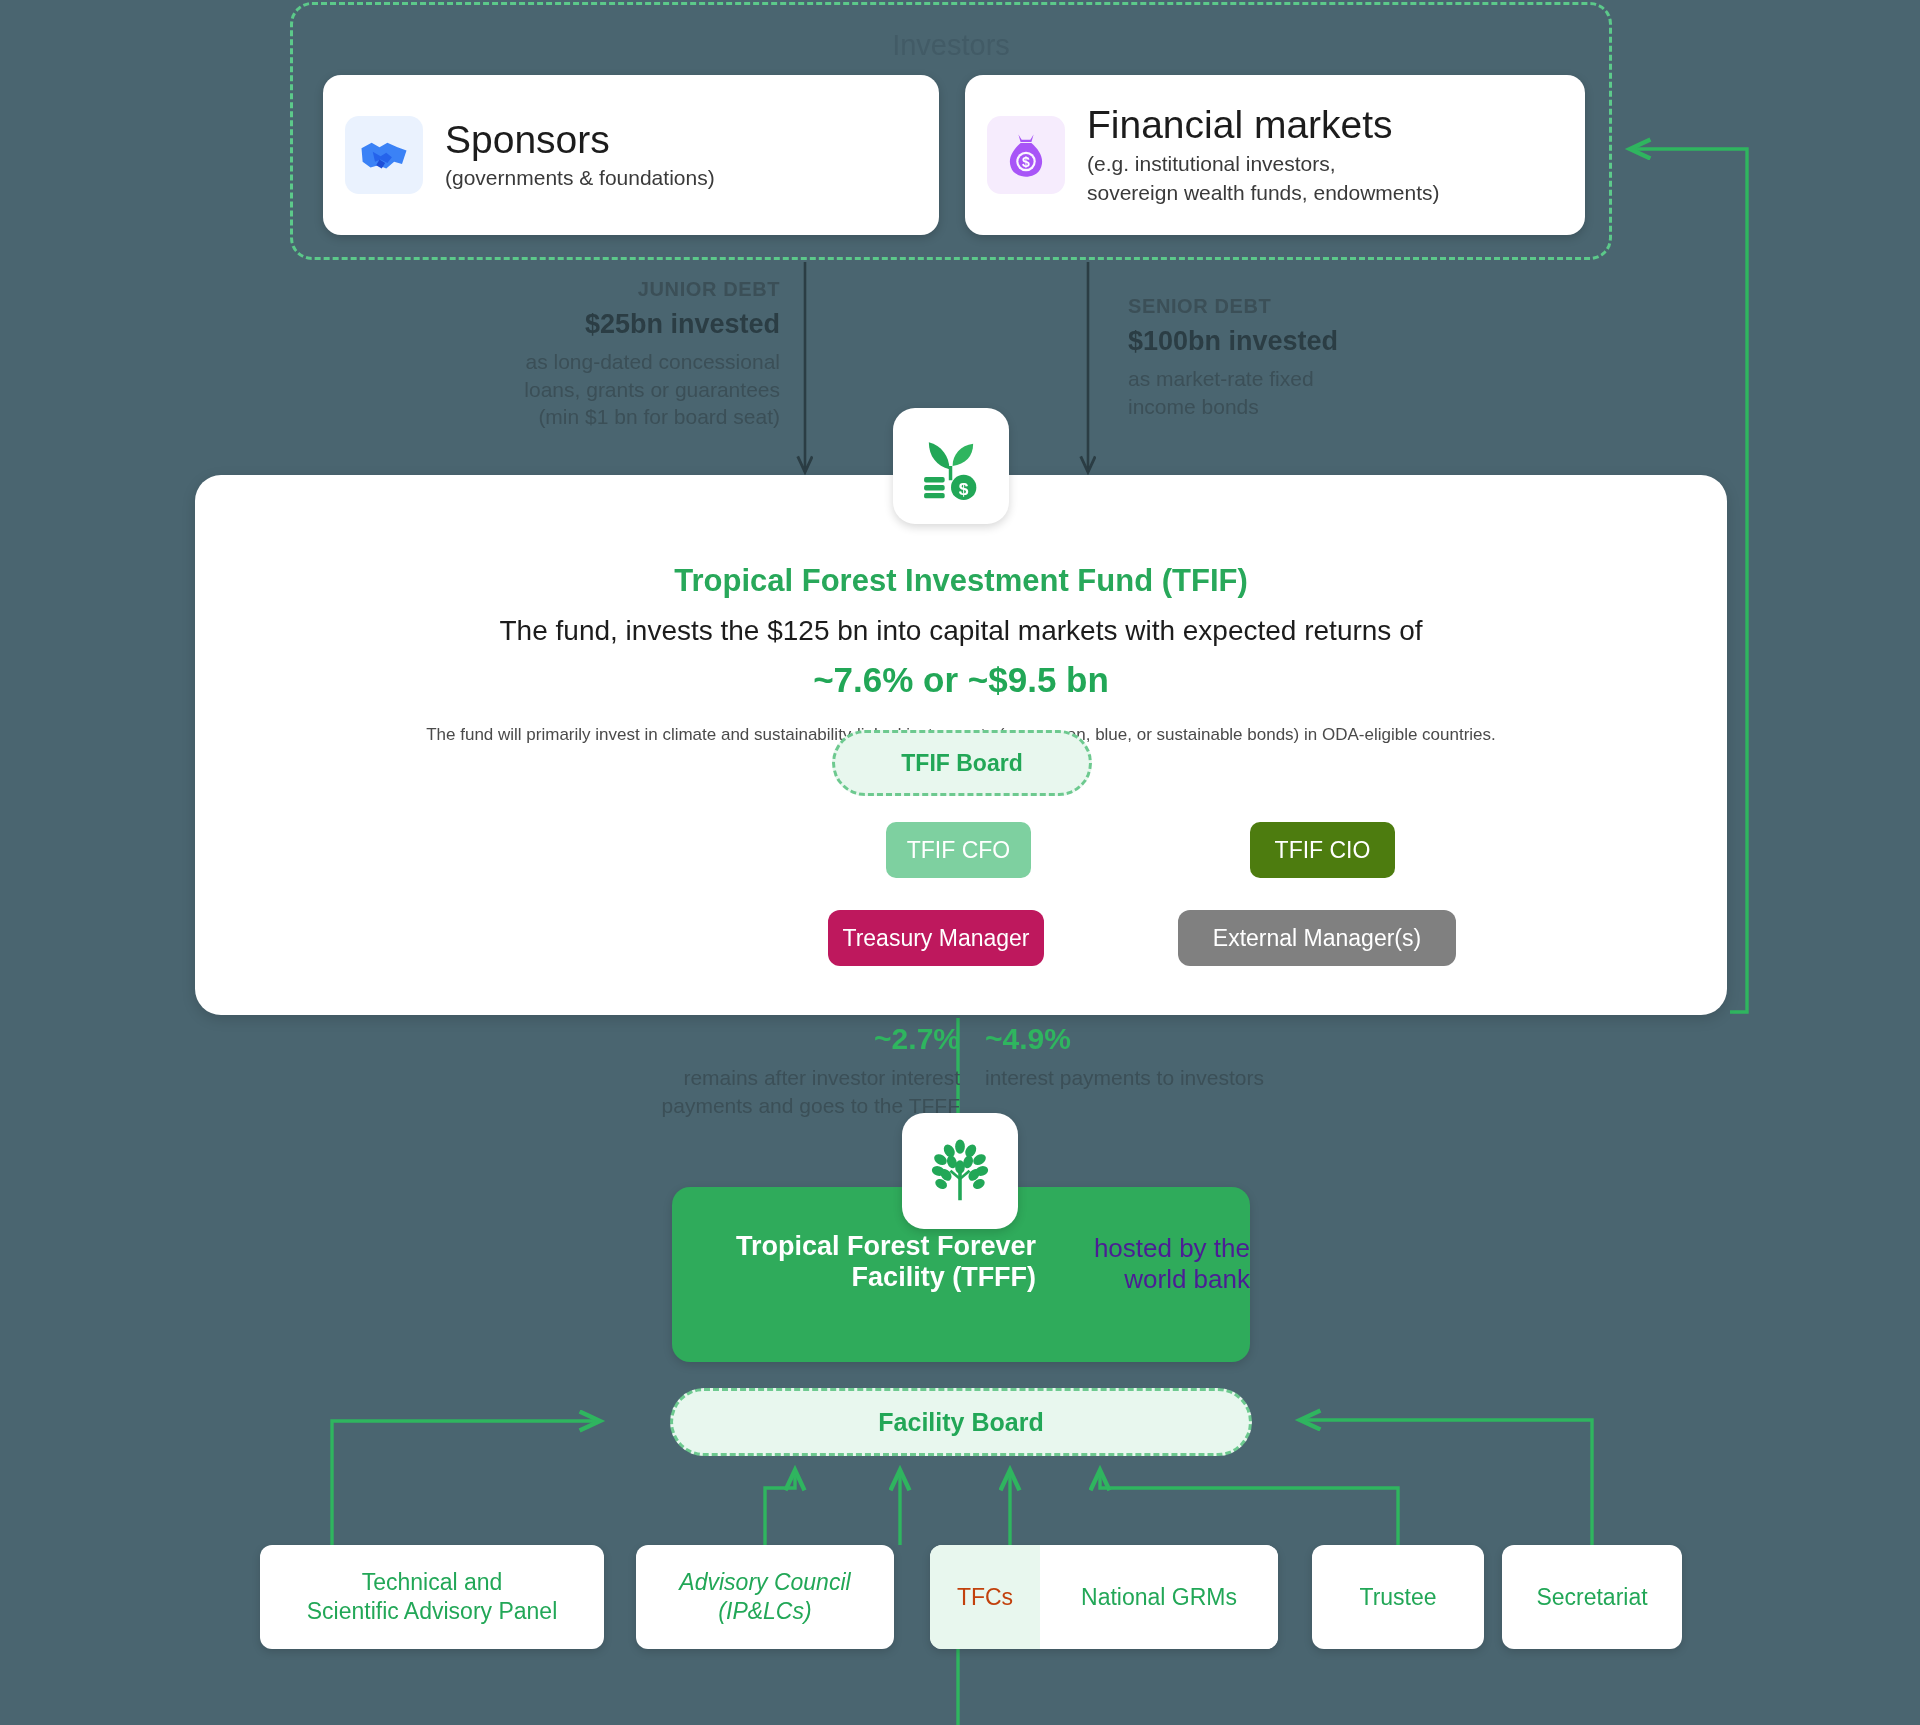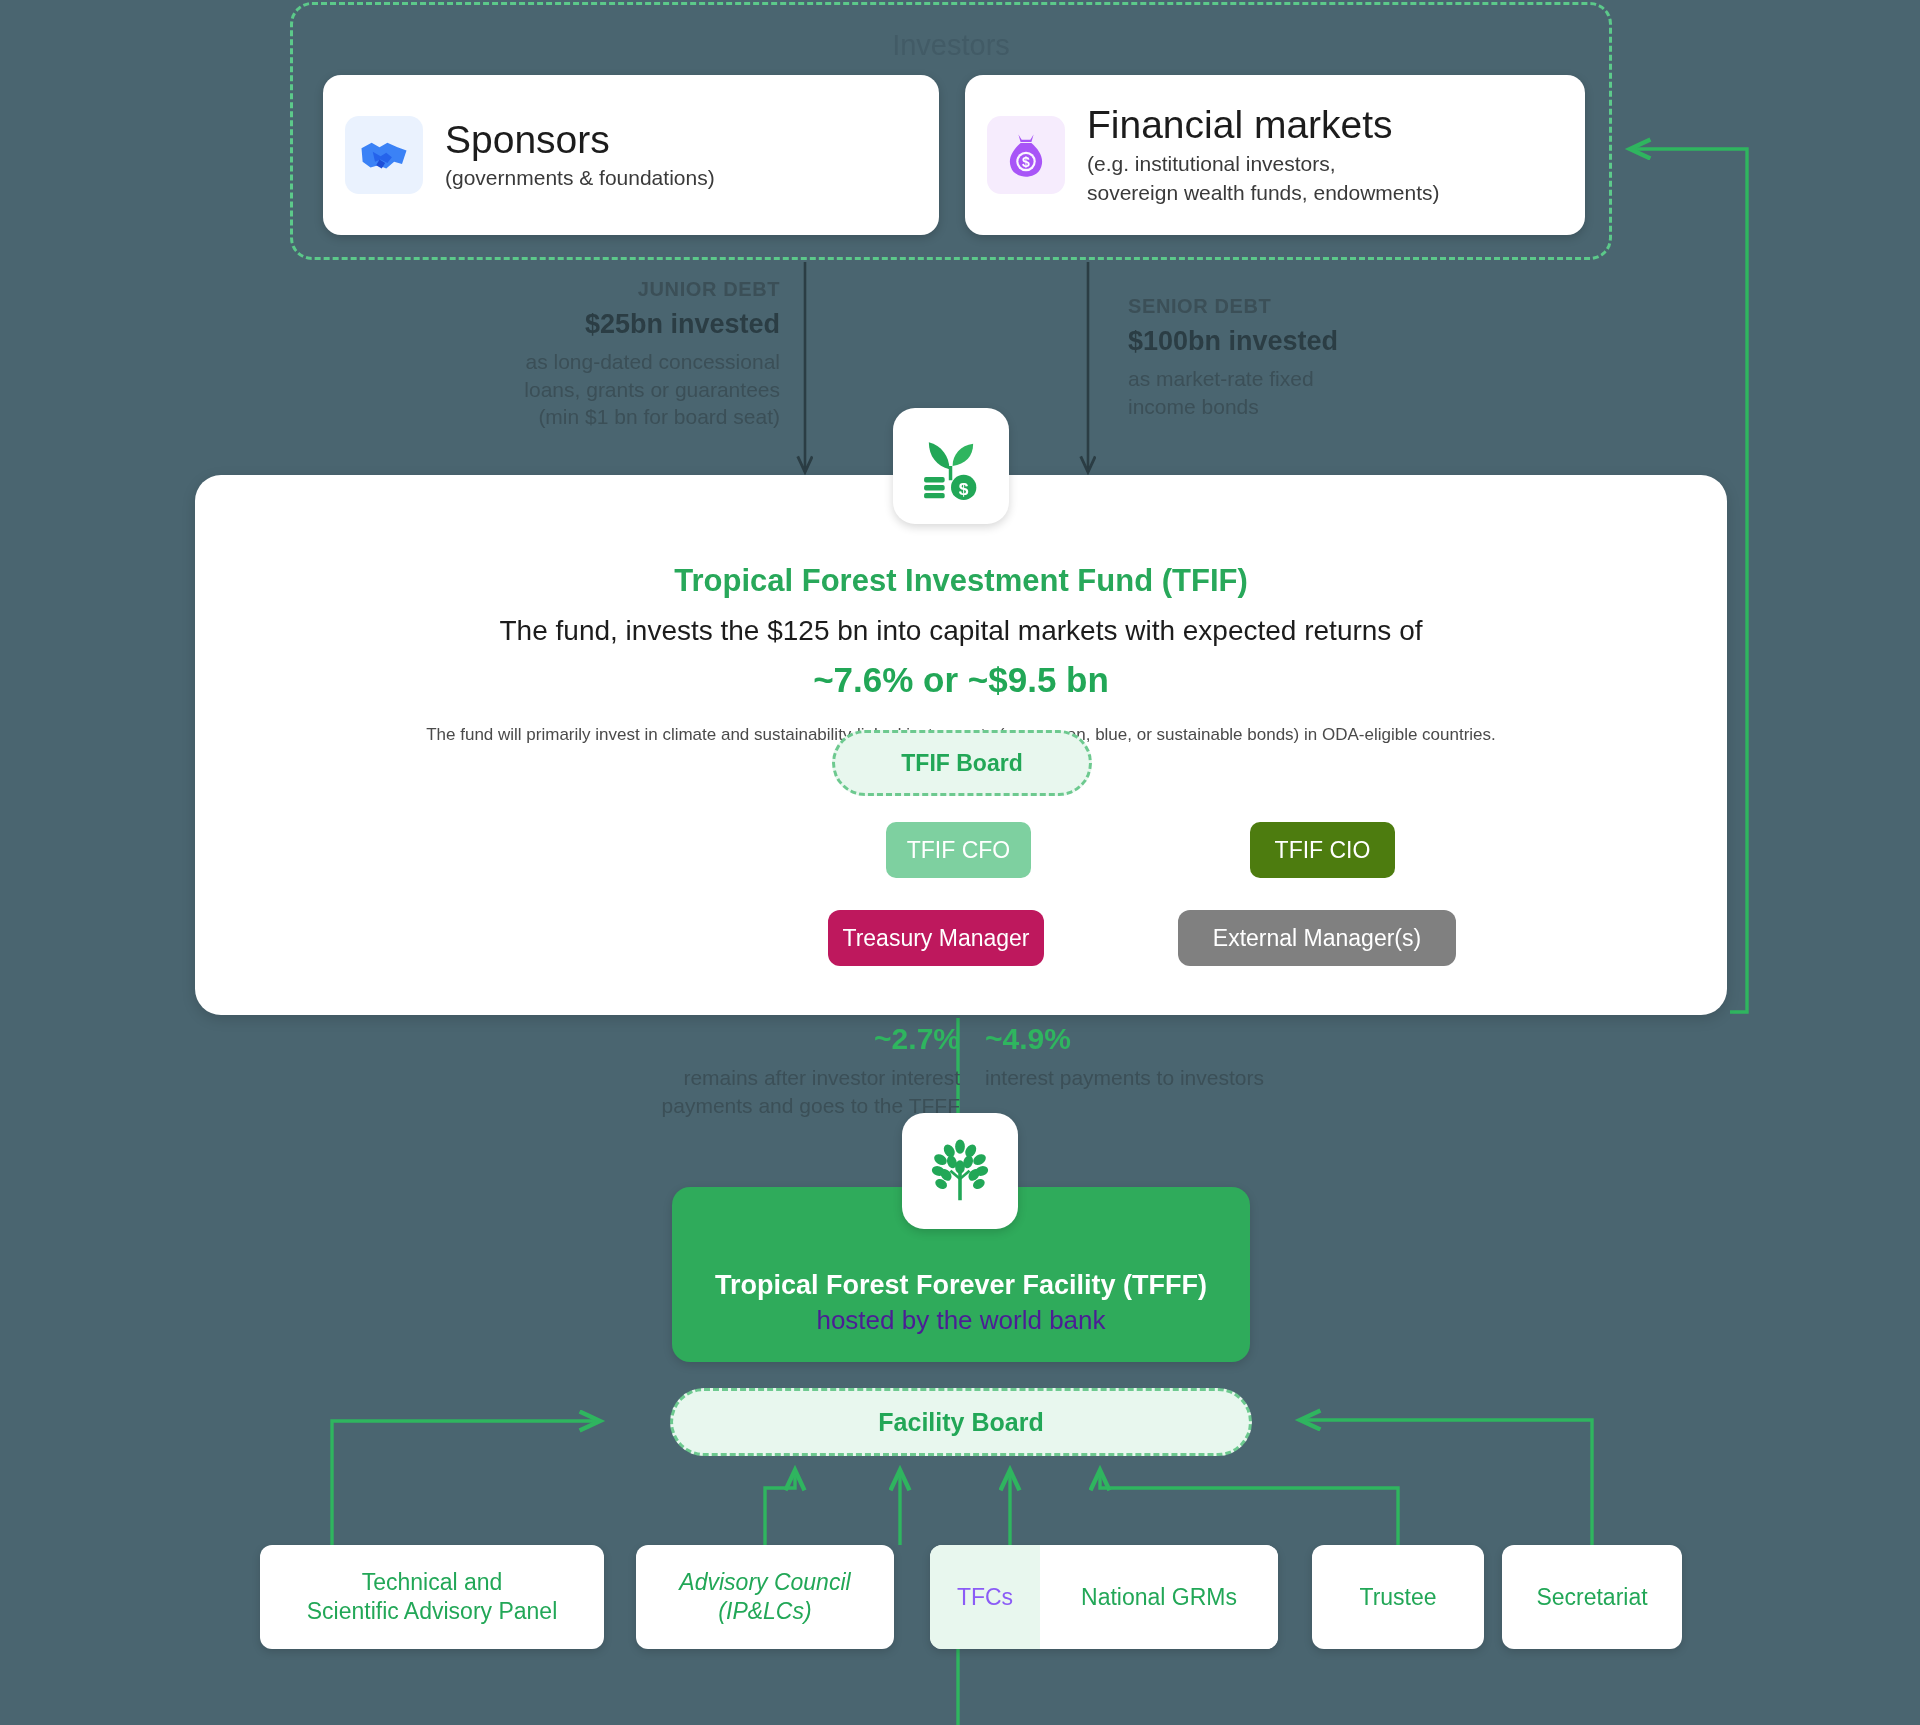--- a/index.html
+++ b/index.html
@@ -133,21 +133,21 @@
   #tfff-badge {
     left: 902px; top: 1113px; width: 116px; height: 116px;
     background: #ffffff; border-radius: 22px;
     box-shadow: 0 3px 10px rgba(0,0,0,0.16);
     display: flex; align-items: center; justify-content: center;
     z-index: 3;
   }
   #tfff-card {
     left: 672px; top: 1187px; width: 578px; height: 175px;
     background: #2fab5b; border-radius: 18px;
-    display: flex; flex-direction: column;
+    display: flex; flex-direction: row;
     align-items: center; justify-content: flex-end;
     padding-bottom: 26px;
     box-shadow: 0 3px 10px rgba(0,0,0,0.15);
     text-align: right;
   }
   #tfff-title { font-size: 27px; font-weight: 700; color: #ffffff; }
   #tfff-sub { font-size: 26px; color: #4c1d95; margin-top: 4px; }
 
   #facility-board {
     left: 670px; top: 1388px; width: 582px; height: 68px;
@@ -168,21 +168,21 @@
   }
   #box-tsap { left: 260px; width: 344px; }
   #box-advisory { left: 636px; width: 258px; font-style: italic; }
   #box-tfcs-grm {
     left: 930px; width: 348px; padding: 0;
     overflow: hidden;
   }
   #tfcs-half {
     width: 110px; height: 100%; background: #e8f7ee;
     display: flex; align-items: center; justify-content: center;
-    font-size: 23px; color: #8b5cf6; text-align: center;
+    font-size: 23px; color: #c2410c; text-align: center;
   }
   #grm-half {
     flex: 1; height: 100%; background: #ffffff;
     display: flex; align-items: center; justify-content: center;
     font-size: 23px; color: #22a757;
   }
   #box-trustee { left: 1312px; width: 172px; }
   #box-secretariat { left: 1502px; width: 180px; }
 </style>
 </head>

